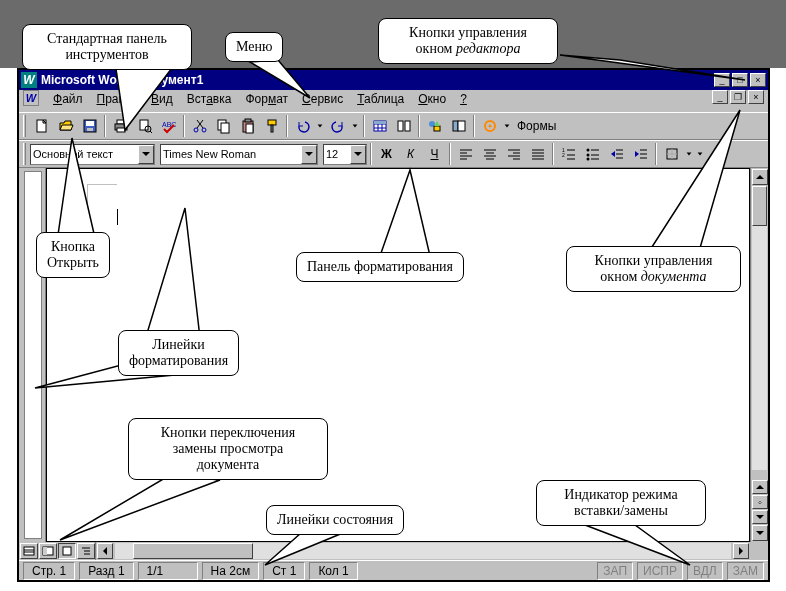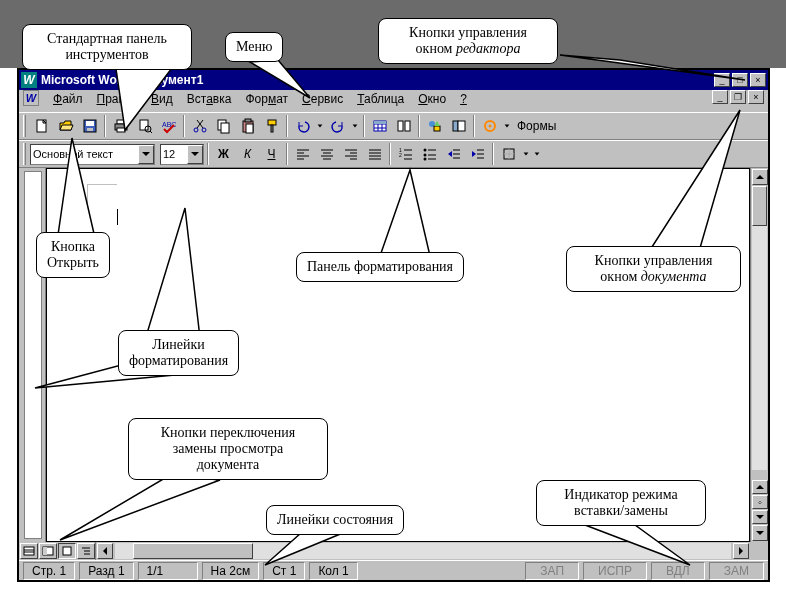--- a/index.html
+++ b/index.html
@@ -45,21 +45,21 @@
   .vscroll .track { position:absolute; top:18px; bottom:72px; left:1px; right:1px; background:#e0e0e0;}
   .vscroll .thumb { position:absolute; top:18px; left:1px; right:1px; height:40px; background:#c0c0c0; border:1px solid #fff; border-right-color:#404040; border-bottom-color:#404040;}
   .vscroll .navbtns { position:absolute; bottom:0; left:0; right:0;}
   .hscroll-row { position:absolute; left:0; right:0; bottom:0; height:18px; background:#c0c0c0; display:flex;}
   .viewbtns { display:flex; border-right:1px solid #808080;}
   .viewbtn { width:18px; height:16px; margin:1px 0 1px 1px; background:#c0c0c0; border:1px solid #fff; border-right-color:#404040; border-bottom-color:#404040; display:flex;align-items:center;justify-content:center;}
   .hscroll { flex:1; position:relative; background:#e0e0e0; margin:1px;}
   .hscroll .thumb { position:absolute; left:18px; top:0; bottom:0; width:120px; background:#c0c0c0; border:1px solid #fff; border-right-color:#404040; border-bottom-color:#404040;}
   .statusbar { position:absolute; left:0; right:0; bottom:0; height:20px; background:#c0c0c0; border-top:1px solid #fff; display:flex; align-items:center; padding:0 4px; gap:4px; font-size:12px;}
   .statusbar .cell { padding:1px 8px; border:1px solid #808080; border-top-color:#808080; border-left-color:#808080; border-right-color:#fff; border-bottom-color:#fff;}
-  .statusbar .ind { padding:1px 14px; color:#808080; border:1px solid #808080; border-right-color:#fff; border-bottom-color:#fff;}
+  .statusbar .ind { padding:1px 5px; color:#808080; border:1px solid #808080; border-right-color:#fff; border-bottom-color:#fff;}
   
   .callout { position:absolute; background:#fff; border:1.5px solid #000; border-radius:8px; padding:6px 10px; font-size:14px; font-family:"Times New Roman",serif; text-align:center; z-index:50;}
   em{font-style:italic;}
 </style>
 </head>
 <body>
 
 <div class="outer">
   <div class="greybar"></div>
 
@@ -229,20 +229,24 @@
             <path d="M2 6 L5 10 L8 6 Z" fill="#000"></path>
           </svg>
         </div>
       <div style="padding:0 4px;font-size:12px">Формы</div>
     </div>
 
     <div class="toolbar">
       <div class="grip"></div>
       <div class="combo" style="width:125px">
           <span>Основной текст</span>
+          <div class="dd"></div>
+        </div>
+      <div class="combo" style="width:158px;margin-left:4px">
+          <span>Times New Roman</span>
           <div class="dd"></div>
         </div>
       <div class="combo" style="width:44px;margin-left:4px">
           <span>12</span>
           <div class="dd"></div>
         </div>
       <div class="tsep"></div>
       <div class="tbtn">
           <b style="font-size:12px">Ж</b>
         </div>

